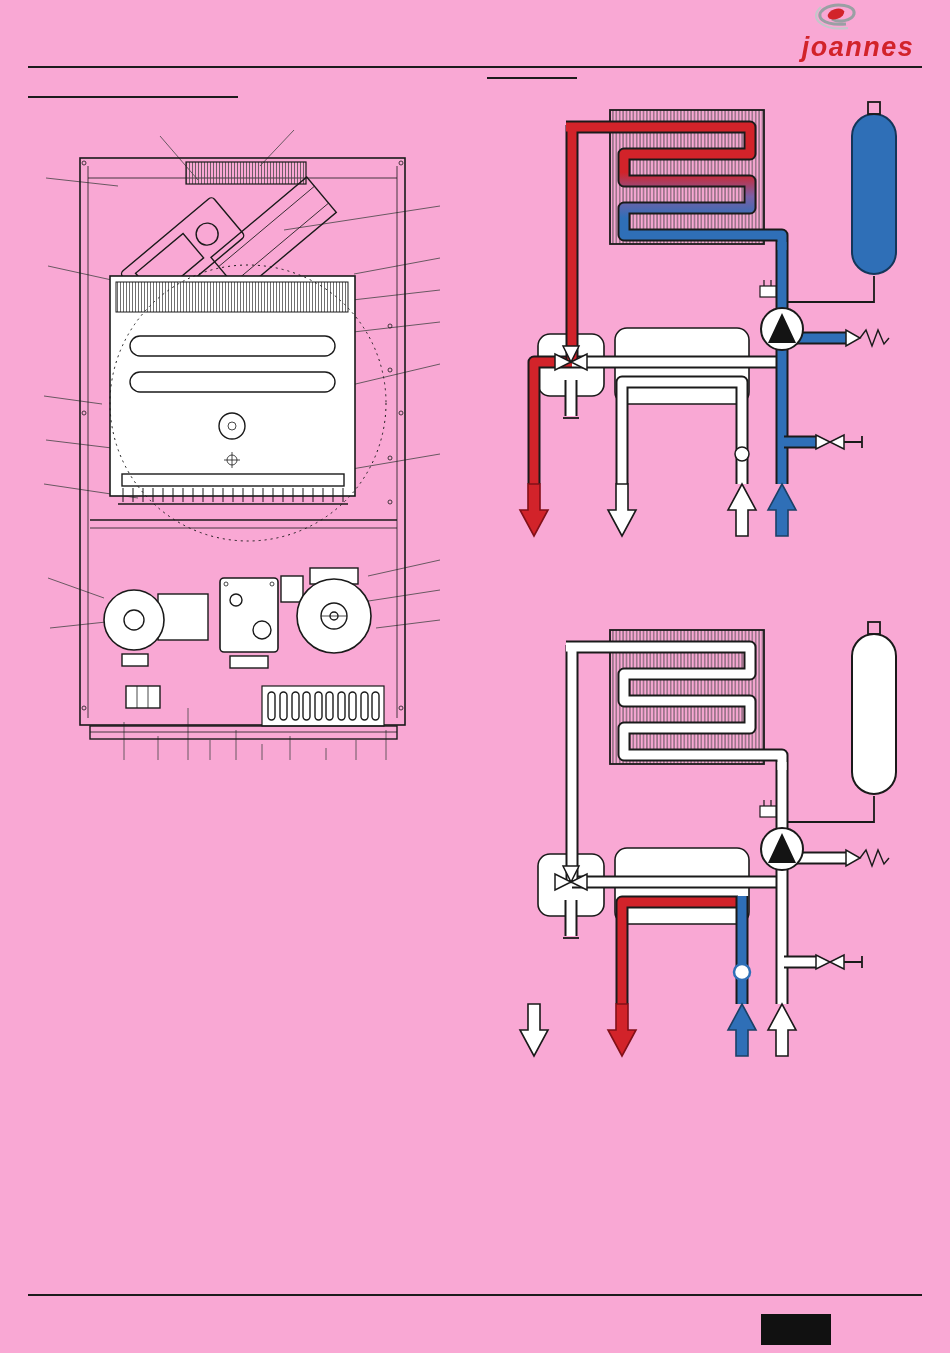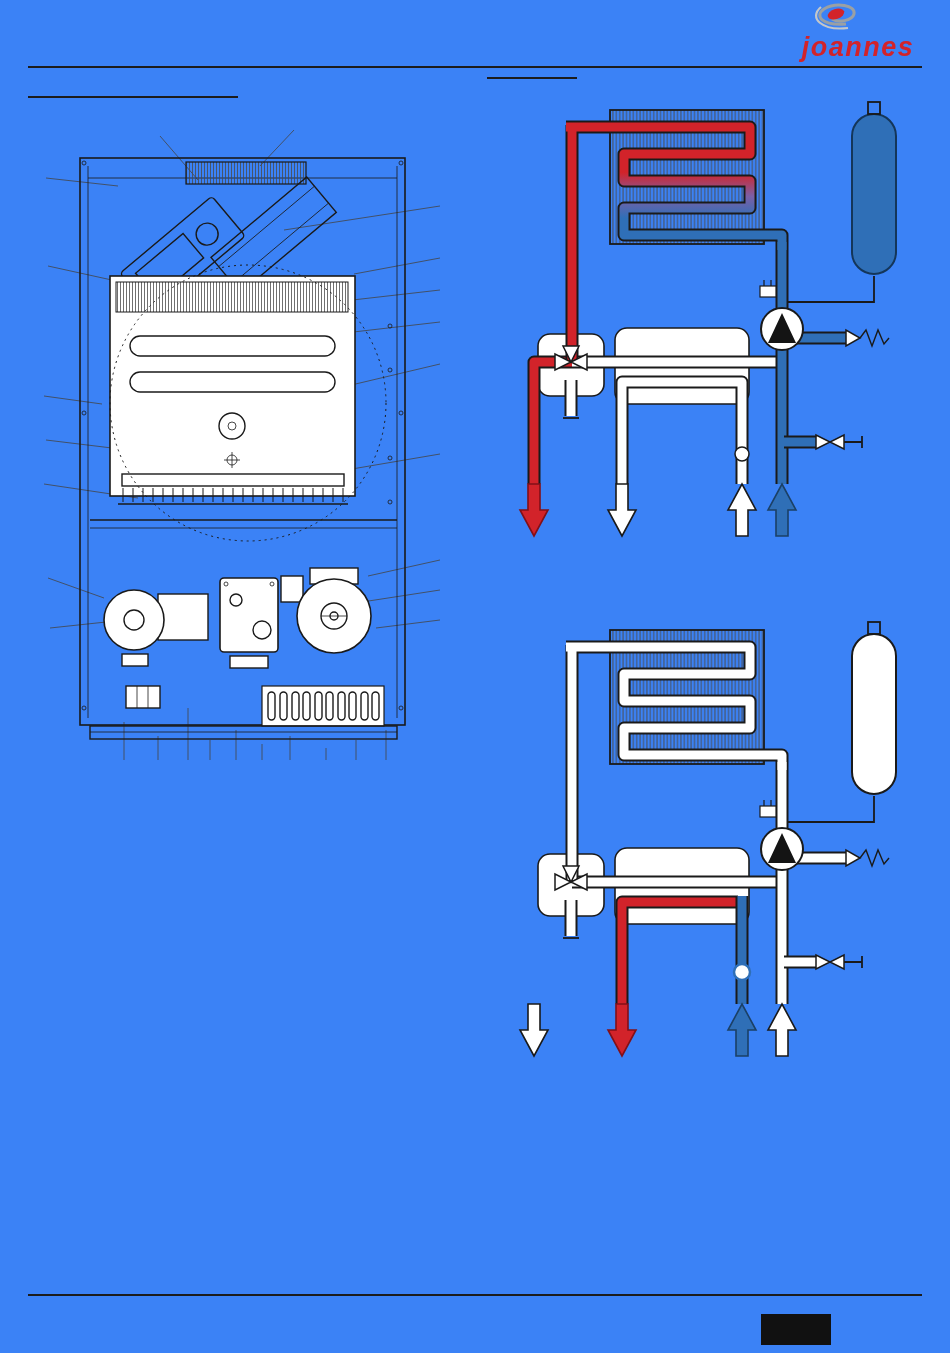--- a/index.html
+++ b/index.html
@@ -1,17 +1,17 @@
 <!DOCTYPE html>
 <html><head>
 <meta charset="utf-8">
 <style>
   *{box-sizing:border-box}
   html,body{margin:0;padding:0;background:#ffffff}
-  .page{position:relative;width:950px;height:1353px;background:#3b82f6;overflow:hidden;
+  .page{position:relative;width:950px;height:1353px;background:#f9a8d4;overflow:hidden;
         font-family:"Liberation Sans",sans-serif;color:#1a1a1a}
   .abs{position:absolute}
   .rule{background:#1c1c1c}
   svg{display:block}
   
   .ln{fill:none;stroke:#1a1a1a;stroke-width:1.4}
   .lnw{fill:#fff;stroke:#1a1a1a;stroke-width:1.4}
   .lnt{fill:none;stroke:#1a1a1a;stroke-width:0.8}
   .leaderg line{stroke:#444;stroke-width:0.8}
   

